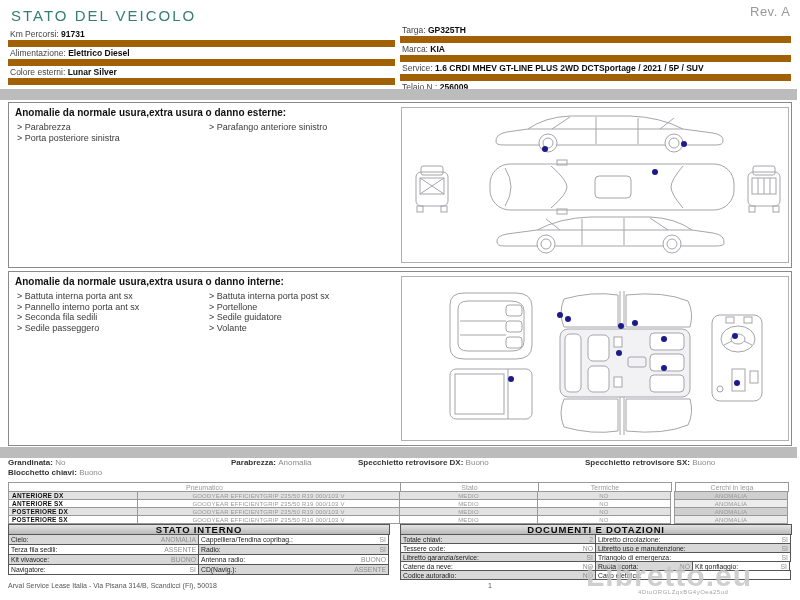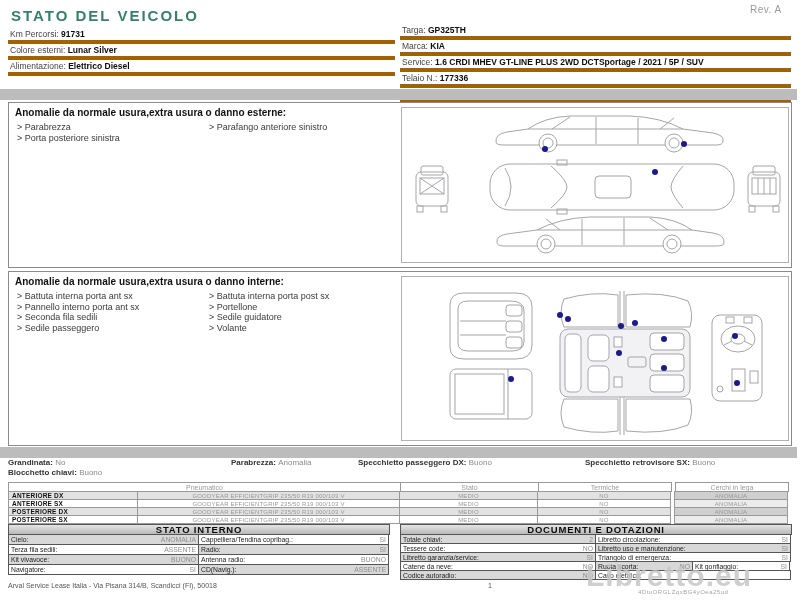--- a/index.html
+++ b/index.html
@@ -1,25 +1,25 @@
 <!DOCTYPE html>
 <html><head>
 <meta charset="utf-8">
 <style>
   *{box-sizing:border-box;margin:0;padding:0}
   html,body{width:800px;height:600px;background:#fff;overflow:hidden;position:relative;
     font-family:"Liberation Sans", sans-serif;color:#222}
   .abs{position:absolute}
-  .rev{top:4px;left:750px;font-size:10px;color:#999;letter-spacing:.5px}
-  .title{top:7px;left:11px;font-size:15px;font-weight:bold;letter-spacing:2px;color:#35806f}
+  .rev{top:4px;left:750px;font-size:13px;color:#999;letter-spacing:.5px}
+  .title{top:7px;left:11px;font-size:15px;font-weight:normal;letter-spacing:2px;color:#35806f}
   
   .info-col{font-size:8.5px;line-height:10px}
   #info-left{top:28px;left:8px;width:387px}
   #info-right{top:24px;left:400px;width:391px}
-  .vrow{border-bottom:4px solid #a16207;padding:1px 0 1px 2px}
+  .vrow{border-bottom:7px solid #a16207;padding:1px 0 1px 2px}
   .vlabel{color:#444}
   .vvalue{font-weight:bold;color:#0d0d0d}
   .graybar{left:0;width:797px;height:11px;background:#bcbcbc}
   #bar1{top:89px}#bar2{top:447px}
   
   .sect{left:8px;width:784px;border:1px solid #8a8a8a;background:#fff}
   #sect-ext{top:102px;height:166px}
   #sect-int{top:271px;height:175px}
   .sect-title{position:absolute;top:4px;left:6px;font-size:10px;font-weight:bold;color:#111}
   .items{position:absolute;top:19px;font-size:9px;line-height:10.5px;color:#3a3a3a;white-space:nowrap}
@@ -69,28 +69,28 @@
   .doccode{top:589px;left:638px;font-size:6px;color:#a5a5a5;letter-spacing:.5px;z-index:11}
 </style>
 </head>
 <body>
 
 <div class="abs rev">Rev. A</div>
 <h1 class="abs title">STATO DEL VEICOLO</h1>
 
 <div class="abs info-col" id="info-left">
     <div class="vrow"><span class="vlabel">Km Percorsi: </span><span class="vvalue">91731</span></div>
+    <div class="vrow"><span class="vlabel">Alimentazione: </span><span class="vvalue">Elettrico Diesel</span></div>
     <div class="vrow"><span class="vlabel">Colore esterni: </span><span class="vvalue">Lunar Silver</span></div>
-    <div class="vrow"><span class="vlabel">Alimentazione: </span><span class="vvalue">Elettrico Diesel</span></div>
   </div>
 <div class="abs info-col" id="info-right">
     <div class="vrow"><span class="vlabel">Targa: </span><span class="vvalue">GP325TH</span></div>
     <div class="vrow"><span class="vlabel">Marca: </span><span class="vvalue">KIA</span></div>
     <div class="vrow"><span class="vlabel">Service: </span><span class="vvalue">1.6 CRDI MHEV GT-LINE PLUS 2WD DCTSportage / 2021 / 5P / SUV</span></div>
-    <div class="vrow"><span class="vlabel">Telaio N.: </span><span class="vvalue">177336</span></div>
+    <div class="vrow"><span class="vlabel">Telaio N.: </span><span class="vvalue">256009</span></div>
     <div class="vrow"><span class="vlabel">1a imm.: </span><span class="vvalue">17/01/2023</span></div>
   </div>
 
 <div class="abs graybar" id="bar1"></div>
 
 <section class="abs sect" id="sect-ext">
   <div class="sect-title">Anomalie da normale usura,extra usura o danno esterne:</div>
   <div class="items c1" id="ext-c1">
       <div class="item">&gt;  Parabrezza</div>
       <div class="item">&gt;  Porta posteriore sinistra</div>
@@ -246,21 +246,21 @@
         </g>
     </svg>
   </div>
 </section>
 
 <div class="abs graybar" id="bar2"></div>
 
 <div class="abs" id="summary">
     <span class="pair" style="left: 8px; top: 0px;"><b>Grandinata: </b><span class="val">No</span></span>
     <span class="pair" style="left: 231px; top: 0px;"><b>Parabrezza: </b><span class="val">Anomalia</span></span>
-    <span class="pair" style="left: 358px; top: 0px;"><b>Specchietto passeggero DX: </b><span class="val">Buono</span></span>
+    <span class="pair" style="left: 358px; top: 0px;"><b>Specchietto retrovisore DX: </b><span class="val">Buono</span></span>
     <span class="pair" style="left: 585px; top: 0px;"><b>Specchietto retrovisore SX: </b><span class="val">Buono</span></span>
     <span class="pair" style="left: 8px; top: 10px;"><b>Blocchetto chiavi: </b><span class="val">Buono</span></span>
   </div>
 
 <div class="abs" id="tyres">
     <div class="trow">
       <div class="th" style="width: 393px;">Pneumatico</div>
       <div class="th" style="width: 139px;">Stato</div>
       <div class="th" style="width: 134px;">Termiche</div>
       <div class="spacer"></div>

